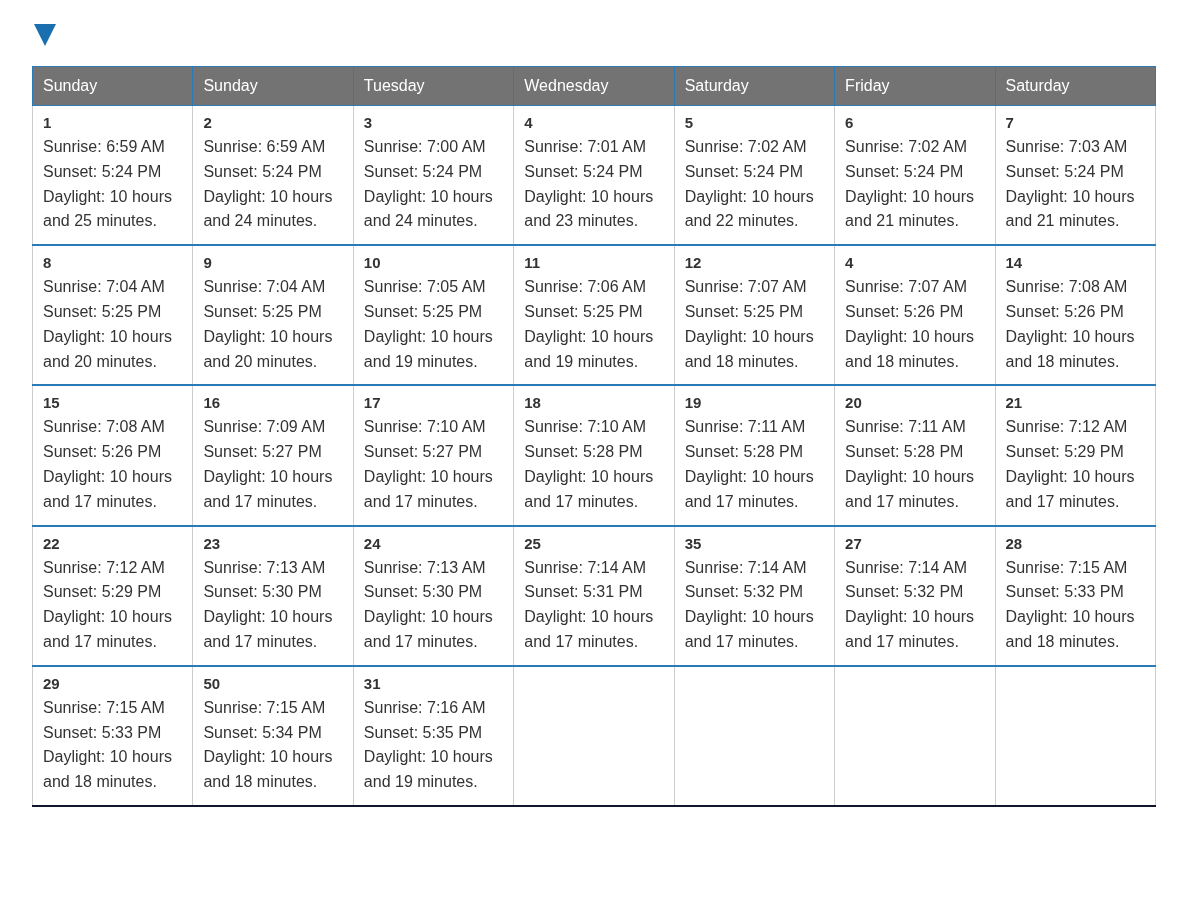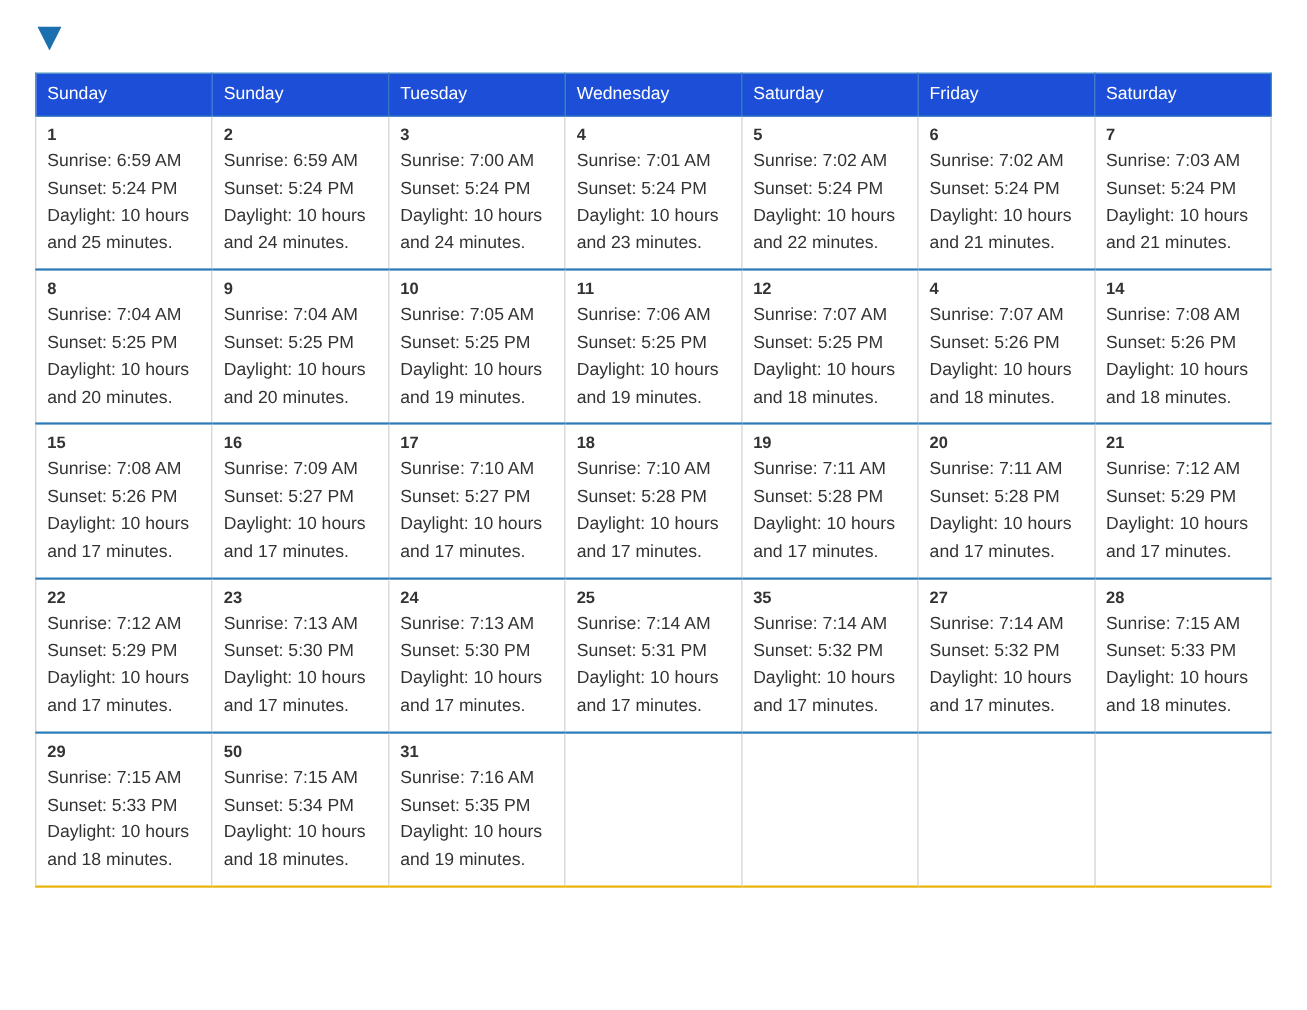--- a/index.html
+++ b/index.html
@@ -28,21 +28,21 @@
     .location-title {
       font-size: 22px;
       color: #555;
       margin-top: 4px;
     }
     table {
       width: 100%;
       border-collapse: collapse;
     }
     thead tr th {
-      background-color: #1d4ed8;
+      background-color: #737373;
       color: #fff;
       font-size: 16px;
       font-weight: normal;
       padding: 10px 10px;
       text-align: left;
       border: 1px solid #2a7ab8;
     }
     tbody tr td {
       vertical-align: top;
       padding: 8px 10px 10px 10px;
@@ -58,21 +58,21 @@
       font-weight: bold;
       display: block;
       margin-bottom: 4px;
     }
     tbody tr td .day-info {
       font-size: 16px;
       line-height: 1.55;
       color: #333;
     }
     tbody tr:last-child td {
-      border-bottom: 2px solid #eab308;
+      border-bottom: 2px solid #0f172a;
     }
     .empty-cell {
       background: #fff;
     }
     .logo-container {
       display: flex;
       flex-direction: column;
       align-items: flex-start;
     }
     .logo-row {

